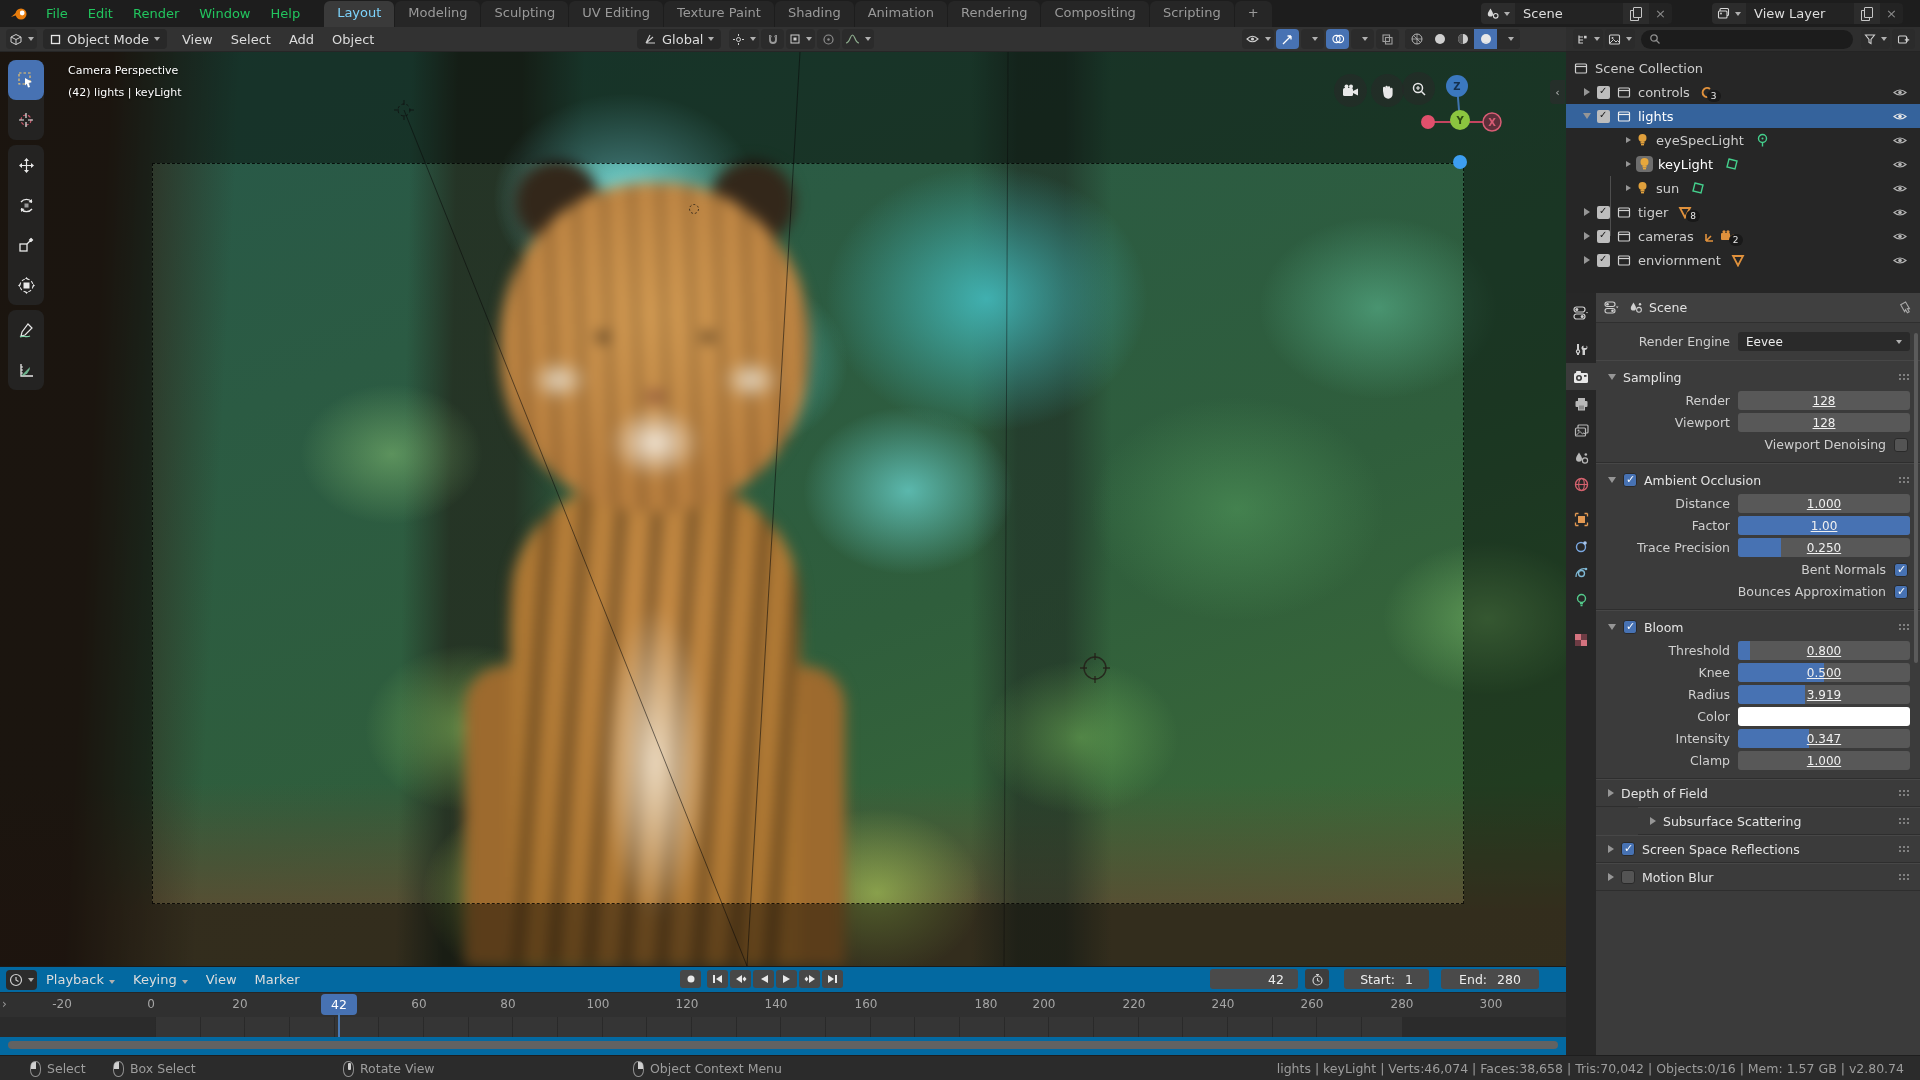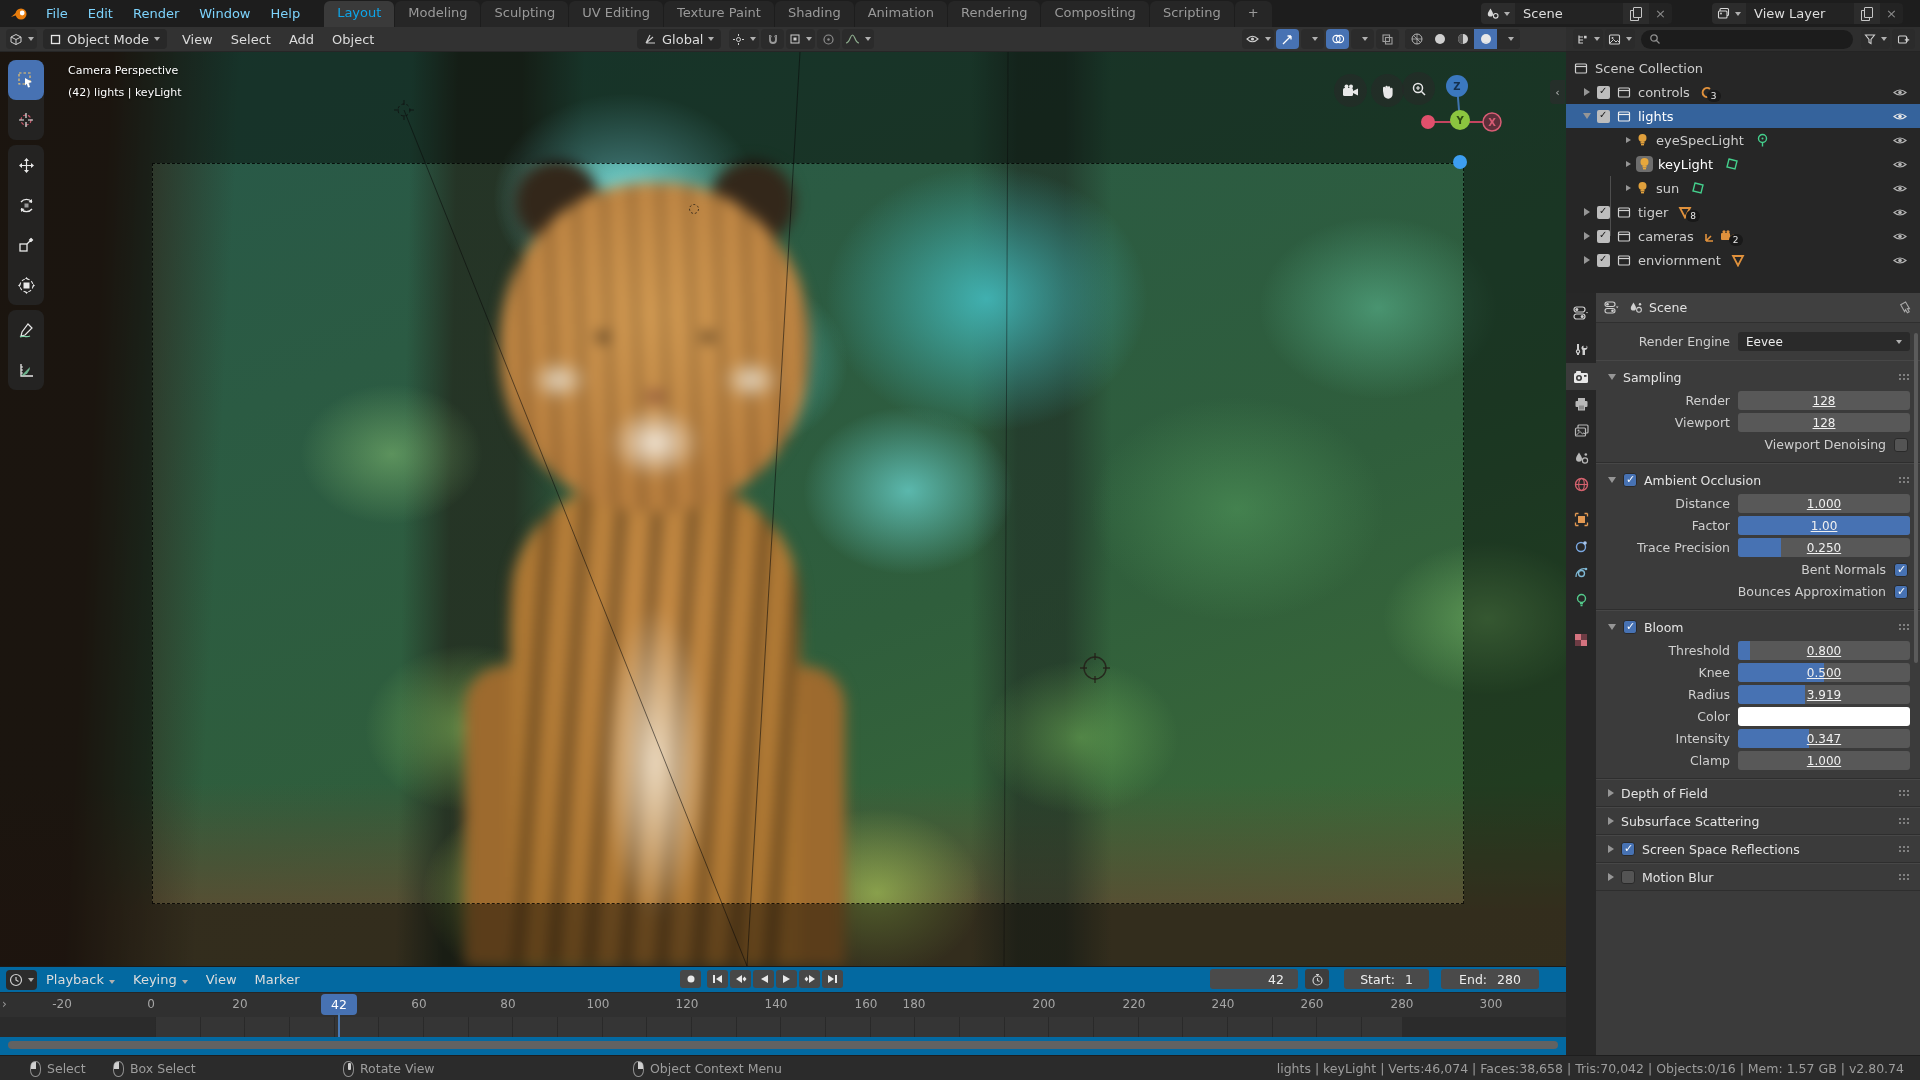--- a/index.html
+++ b/index.html
@@ -20,25 +20,25 @@
          position:relative; flex:0 0 auto; }
   .chk.on { background:#4772b3; }
   .chk.on::after { content:"✓"; position:absolute; left:2px; top:-1px; font-size:11px; color:#fff; }
   .cchk { width:13px;height:13px;border-radius:2px;background:#bdbdbd;position:relative; flex:0 0 auto;}
   .cchk::after { content:"✓"; position:absolute; left:2px; top:-1px; font-size:10px; color:#1c1c1c; }
   .dots { width:12px;height:8px; background-image:radial-gradient(#818181 1px, transparent 1.4px);
           background-size:4px 4px; }
 
   
   .topbar { left:0;top:0;width:1920px;height:27px;background:#1d1d1d; display:flex;align-items:center; font-size:13px;}
-  .menu-item { padding:0 10px; color:#7dd3fc; height:27px; display:flex; align-items:center; border-radius:4px;}
+  .menu-item { padding:0 10px; color:#22c55e; height:27px; display:flex; align-items:center; border-radius:4px;}
   .wtabs { display:flex; align-items:flex-end; height:27px; margin-left:14px; }
   .wtab { background:#262626; color:#9a9a9a; padding:4px 13px 5px; margin-right:1px;
           border-radius:6px 6px 0 0; height:26px; }
-  .wtab.active { background:#3a3a3a; color:#0ea5e9;margin-top:30px; }
+  .wtab.active { background:#3a3a3a; color:#7dd3fc;margin-top:30px; }
   .idwidget { display:flex; align-items:center; height:21px; border-radius:4px; overflow:hidden; background:#232323;}
   .idbtn { background:#2c2c2c; height:21px; display:flex; align-items:center; padding:0 5px; }
   .idval { padding:0 8px; color:#dedede; min-width:108px; }
   .copyico { width:9px;height:11px;border:1px solid #c6c6c6;border-radius:1px;
              box-shadow:-3px 3px 0 -1px #2c2c2c,-3px 3px 0 0 #c6c6c6; margin:0 2px 2px 5px;}
   .xico { color:#8a8a8a; padding:0 6px; font-size:13px; }
 
   
   .vph { left:0;top:27px;width:1566px;height:25px;background:#323232;display:flex;align-items:center;
          font-size:13px; border-bottom:1px solid #262626;}
@@ -916,21 +916,21 @@
       </div>
     </div>
 
     <div class="psec" style="padding:0;">
       <div class="psec-head" style="height:26px;">
         <span class="dis"></span>
         <span>Depth of Field</span>
         <span class="dots"></span>
       </div>
     </div>
-    <div class="psec" style="padding:0;">
+    <div class="psec" style="padding:0;margin-left:42px;">
       <div class="psec-head" style="height:26px;">
         <span class="dis"></span>
         <span>Subsurface Scattering</span>
         <span class="dots"></span>
       </div>
     </div>
     <div class="psec" style="padding:0;">
       <div class="psec-head" style="height:26px;">
         <span class="dis"></span>
         <span class="chk on"></span>
@@ -1028,21 +1028,21 @@
       <span style="position:absolute;left:2px;top:4px;color:#9a9a9a;font-size:12px;">›</span>
       <span class="tick" style="left:62px;">-20</span>
       <span class="tick" style="left:151px;">0</span>
       <span class="tick" style="left:240px;">20</span>
       <span class="tick" style="left:419px;">60</span>
       <span class="tick" style="left:508px;">80</span>
       <span class="tick" style="left:598px;">100</span>
       <span class="tick" style="left:687px;">120</span>
       <span class="tick" style="left:776px;">140</span>
       <span class="tick" style="left:866px;">160</span>
-      <span class="tick" style="left:914px;">180</span>
+      <span class="tick" style="left:986px;">180</span>
       <span class="tick" style="left:1044px;">200</span>
       <span class="tick" style="left:1134px;">220</span>
       <span class="tick" style="left:1223px;">240</span>
       <span class="tick" style="left:1312px;">260</span>
       <span class="tick" style="left:1402px;">280</span>
       <span class="tick" style="left:1491px;">300</span>
       <span class="playbadge">
           <span>42</span>
         </span>
     </div>

